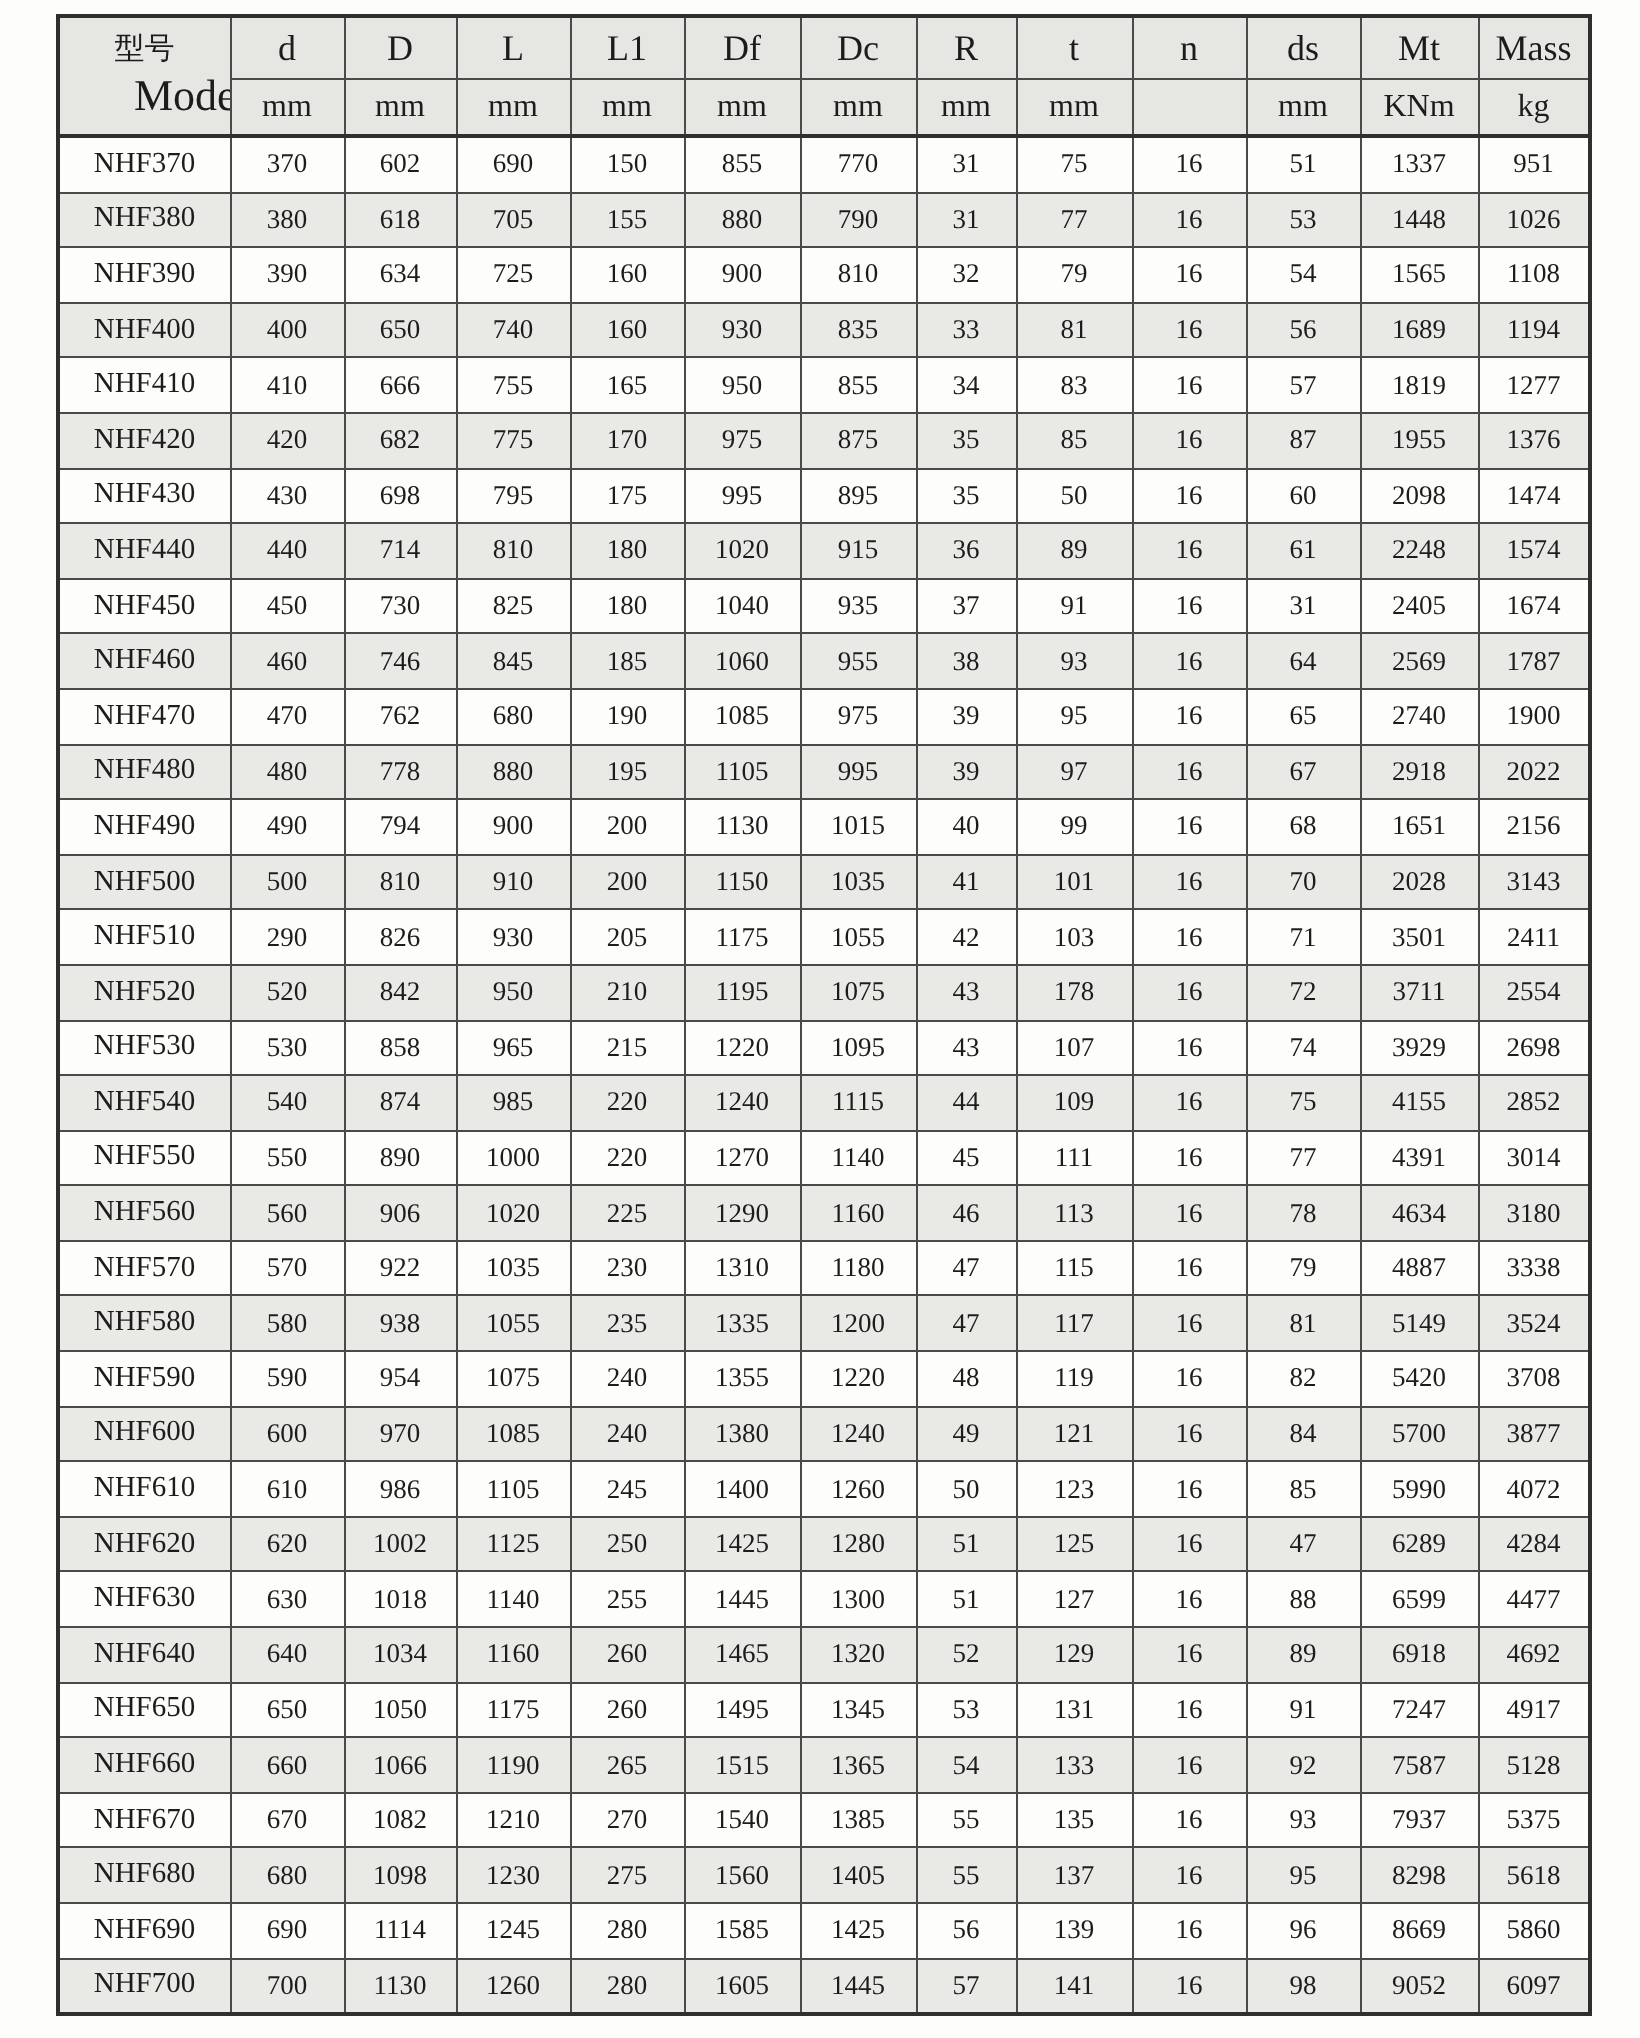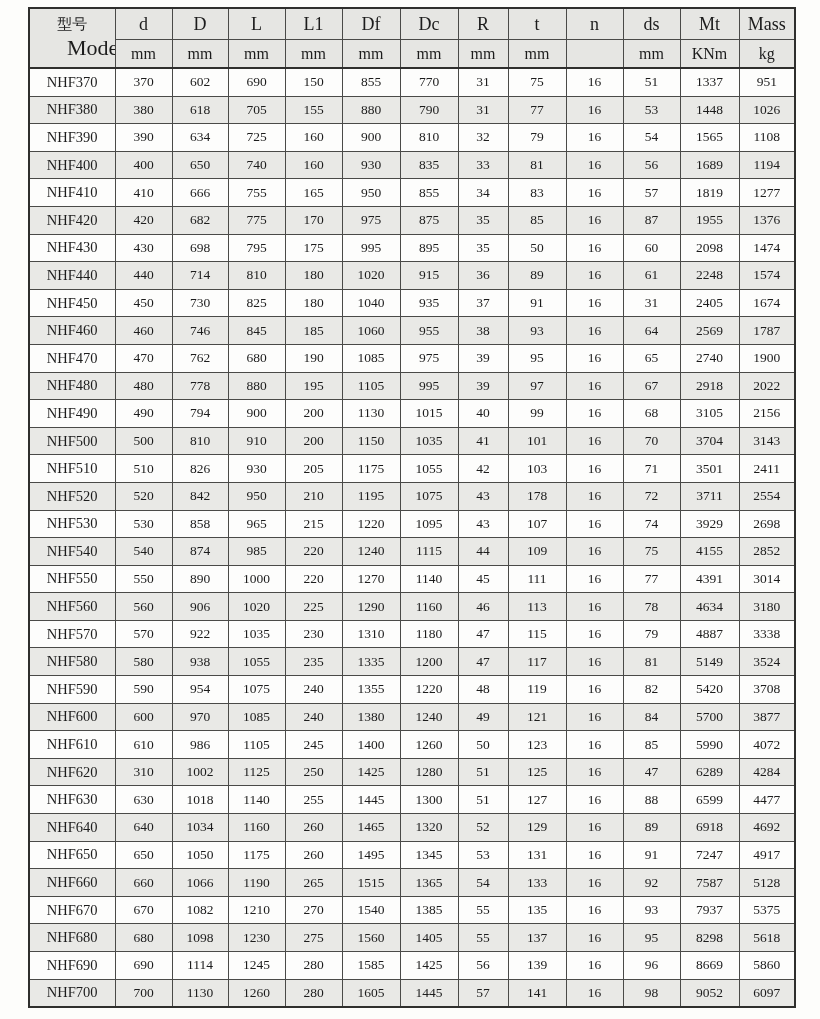--- a/index.html
+++ b/index.html
@@ -299,41 +299,41 @@
           <td>490</td>
           <td>794</td>
           <td>900</td>
           <td>200</td>
           <td>1130</td>
           <td>1015</td>
           <td>40</td>
           <td>99</td>
           <td>16</td>
           <td>68</td>
-          <td>3105</td>
+          <td>1651</td>
           <td>2156</td>
         </tr>
         <tr>
           <td class="model-cell">NHF500</td>
           <td>500</td>
           <td>810</td>
           <td>910</td>
           <td>200</td>
           <td>1150</td>
           <td>1035</td>
           <td>41</td>
           <td>101</td>
           <td>16</td>
           <td>70</td>
-          <td>3704</td>
+          <td>2028</td>
           <td>3143</td>
         </tr>
         <tr>
           <td class="model-cell">NHF510</td>
-          <td>510</td>
+          <td>290</td>
           <td>826</td>
           <td>930</td>
           <td>205</td>
           <td>1175</td>
           <td>1055</td>
           <td>42</td>
           <td>103</td>
           <td>16</td>
           <td>71</td>
           <td>3501</td>
@@ -484,21 +484,21 @@
           <td>1260</td>
           <td>50</td>
           <td>123</td>
           <td>16</td>
           <td>85</td>
           <td>5990</td>
           <td>4072</td>
         </tr>
         <tr>
           <td class="model-cell">NHF620</td>
-          <td>310</td>
+          <td>620</td>
           <td>1002</td>
           <td>1125</td>
           <td>250</td>
           <td>1425</td>
           <td>1280</td>
           <td>51</td>
           <td>125</td>
           <td>16</td>
           <td>47</td>
           <td>6289</td>

